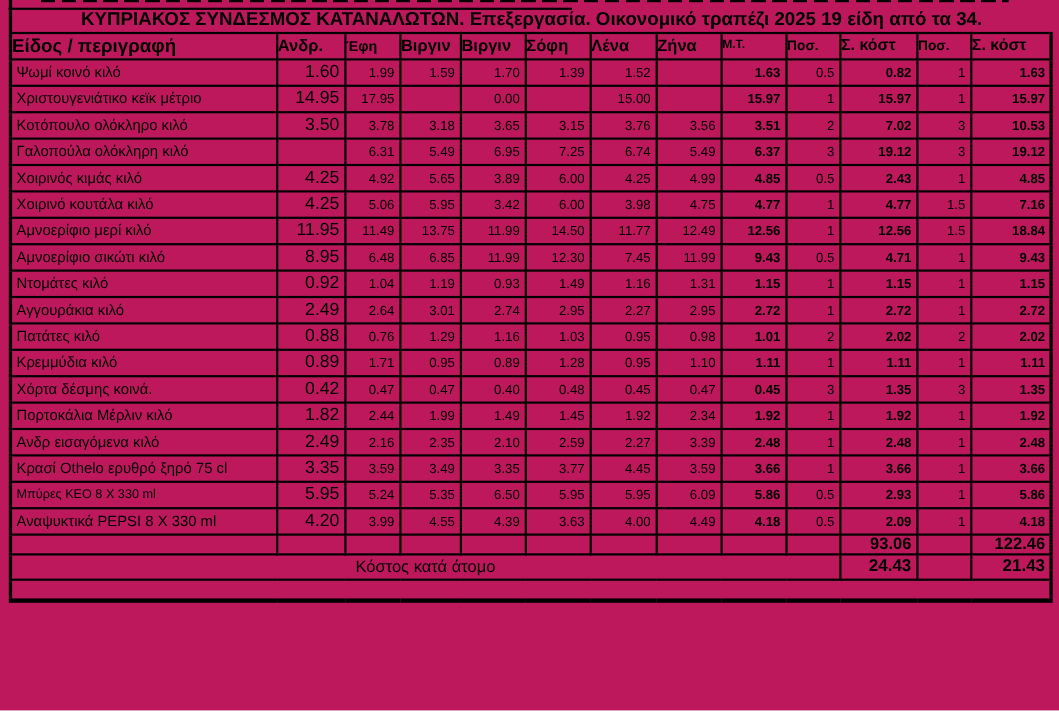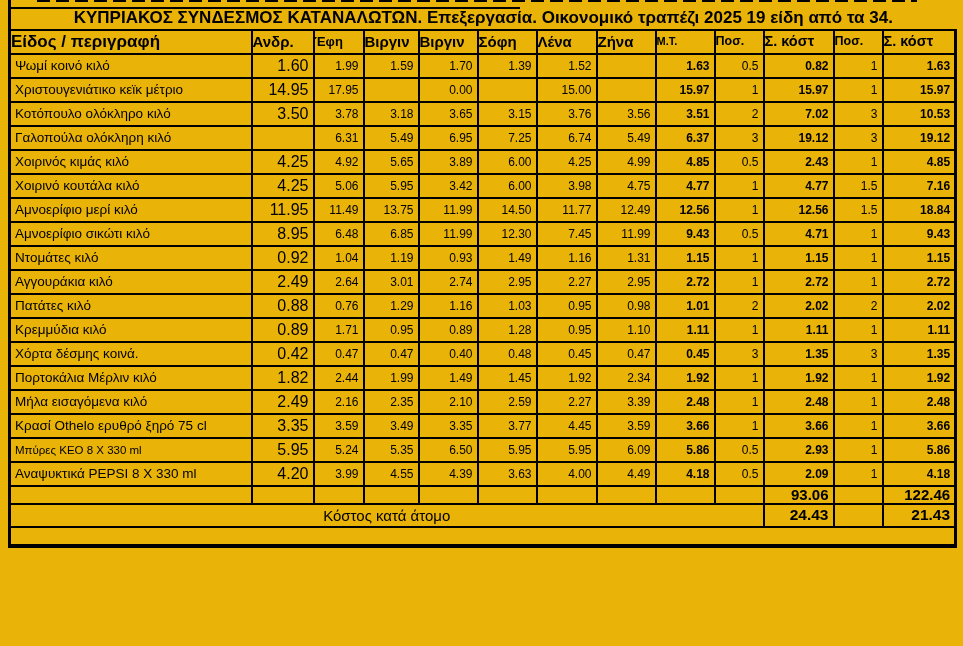--- a/index.html
+++ b/index.html
@@ -1,16 +1,16 @@
 <!DOCTYPE html>
 <html><head>
 <meta charset="utf-8">
 <style>
   html,body{margin:0;padding:0;background:#fff;}
-  .viewport{position:relative;width:963px;height:646px;background:#eab308;overflow:hidden;
+  .viewport{position:relative;width:963px;height:646px;background:#be185d;overflow:hidden;
             font-family:"Liberation Sans",sans-serif;color:#000;}
   
   .pagebreak-line{position:absolute;top:0;left:37px;width:880px;height:2px;
      background:repeating-linear-gradient(90deg,#000 0 13px,transparent 13px 19px);}
   .left-stub{position:absolute;top:0;left:8px;width:3px;height:9px;background:#000;}
   .top-seg{position:absolute;top:7px;left:8px;width:512px;height:2px;background:#000;}
 
   table.sheet{position:absolute;top:7px;left:8px;border-collapse:collapse;table-layout:fixed;
      width:948px;}
   td{border:2px solid #000;padding:0;vertical-align:middle;overflow:hidden;white-space:nowrap;
@@ -297,21 +297,21 @@
           <td class="num">1.45</td>
           <td class="num">1.92</td>
           <td class="num">2.34</td>
           <td class="num mt">1.92</td>
           <td class="num qty">1</td>
           <td class="num cost">1.92</td>
           <td class="num qty">1</td>
           <td class="num cost">1.92</td>
         </tr>
         <tr>
-          <td class="name">Μήλα εισαγόμενα κιλό</td>
+          <td class="name">Ανδρ εισαγόμενα κιλό</td>
           <td class="andr num">2.49</td>
           <td class="num">2.16</td>
           <td class="num">2.35</td>
           <td class="num">2.10</td>
           <td class="num">2.59</td>
           <td class="num">2.27</td>
           <td class="num">3.39</td>
           <td class="num mt">2.48</td>
           <td class="num qty">1</td>
           <td class="num cost">2.48</td>

